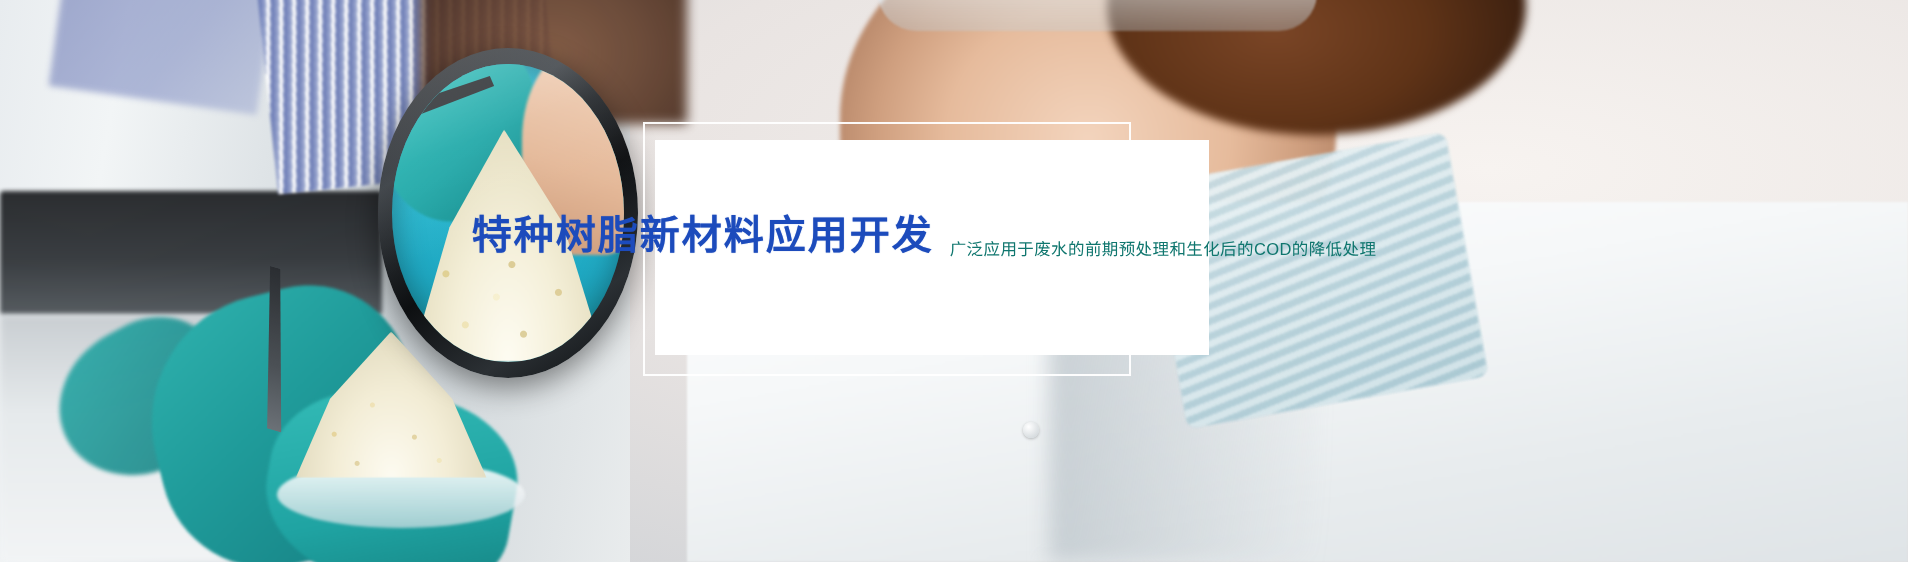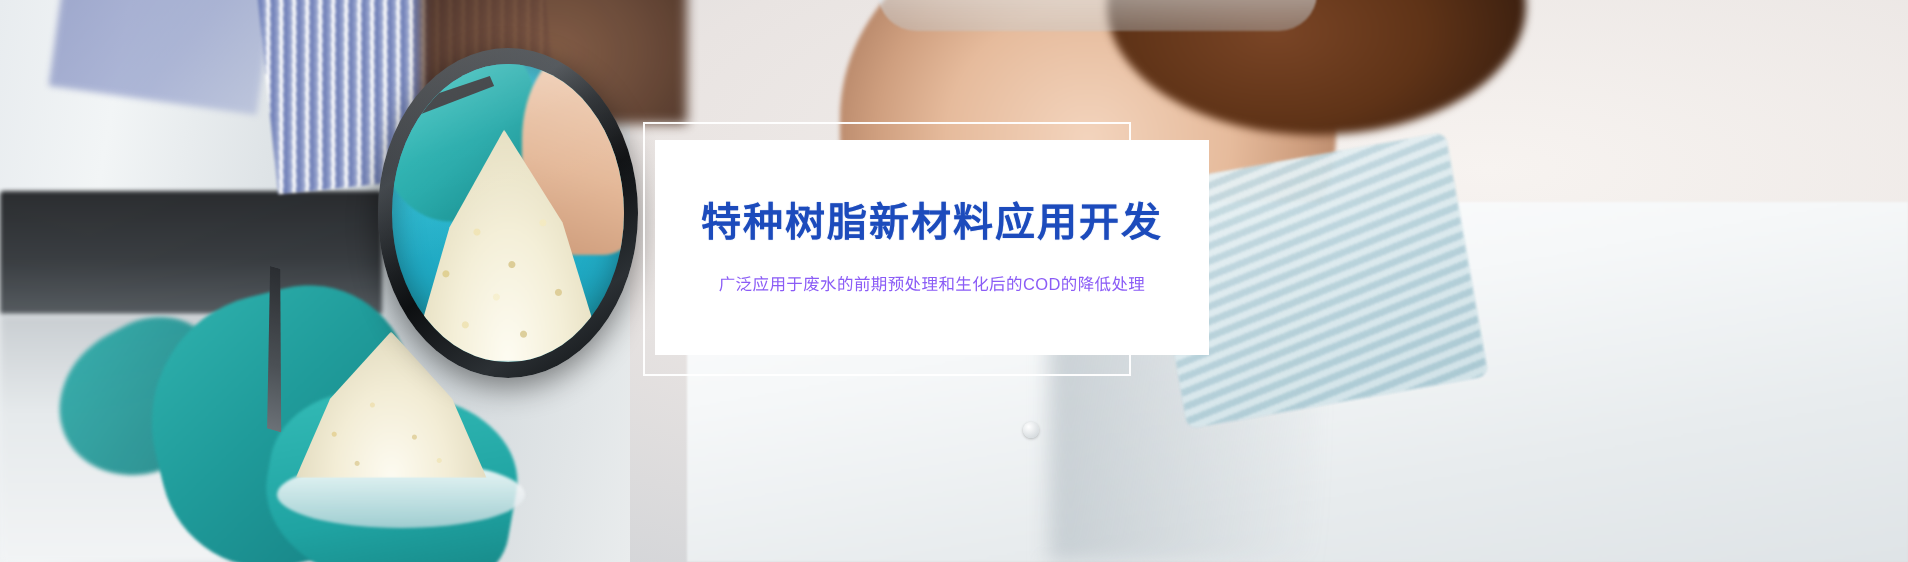--- a/index.html
+++ b/index.html
@@ -242,41 +242,40 @@
     left:643px;top:122px;width:488px;height:254px;
     border:2px solid rgba(255,255,255,.95);
     box-sizing:border-box;
   }
   .card{
     position:absolute;
     left:655px;top:140px;width:554px;height:215px;
     background:#ffffff;
     box-sizing:border-box;
     display:flex;
-    flex-direction:column;
     align-items:center;
     justify-content:center;
   }
   .card-title{
     font-size:40px;
     font-weight:bold;
     letter-spacing:2px;
     color:#1c4bbc;
     line-height:1.1;
     white-space:nowrap;
     margin:0 0 26px 0;
     text-shadow:0 0 1px rgba(28,75,188,.5);
   }
   .card-subtitle{
     font-size:16.5px;
     font-weight:normal;
-    color:#8b5cf6;
+    color:#0f766e;
     letter-spacing:.4px;
     white-space:nowrap;
-    margin:1px;
+    margin:16px;
   }
 </style>
 </head>
 <body>
 
 <div class="banner">
 
   <div class="bg">
     <div class="bg-base"></div>
     <div class="bg-left"></div>

